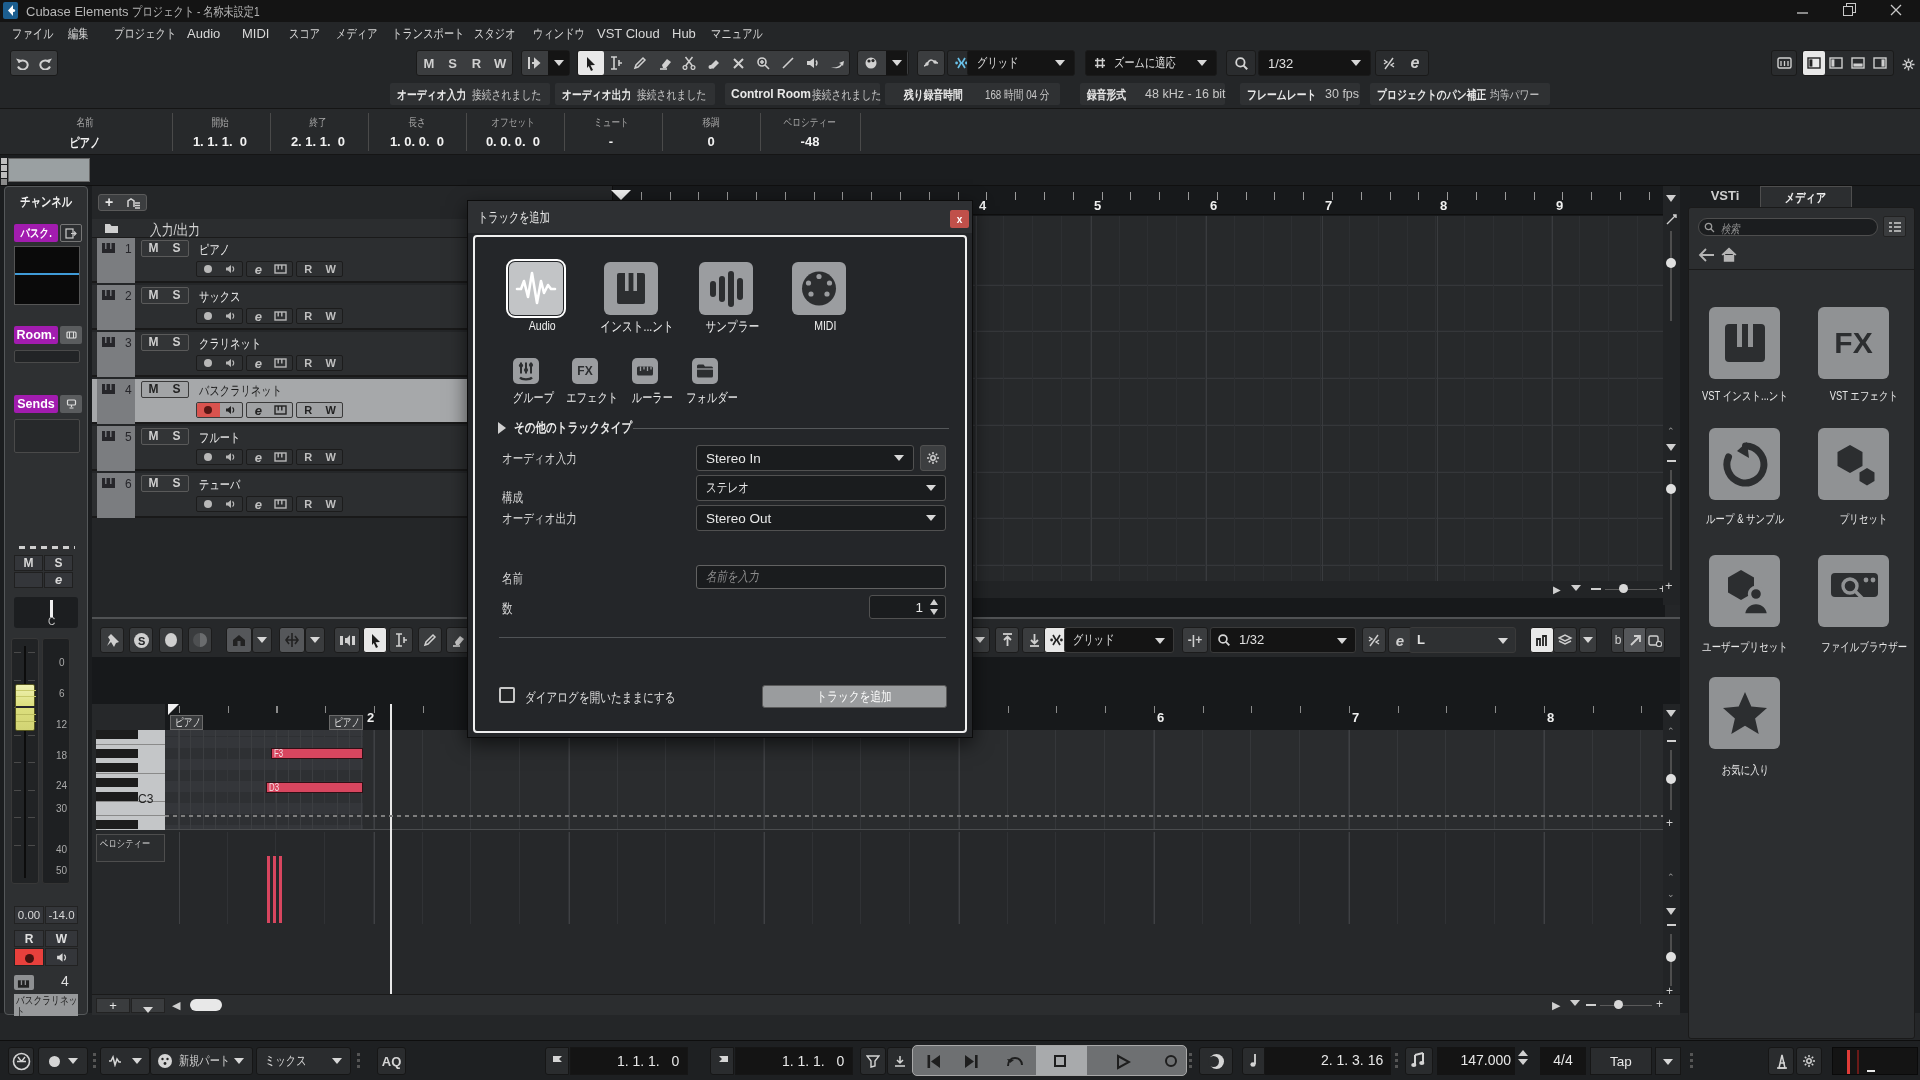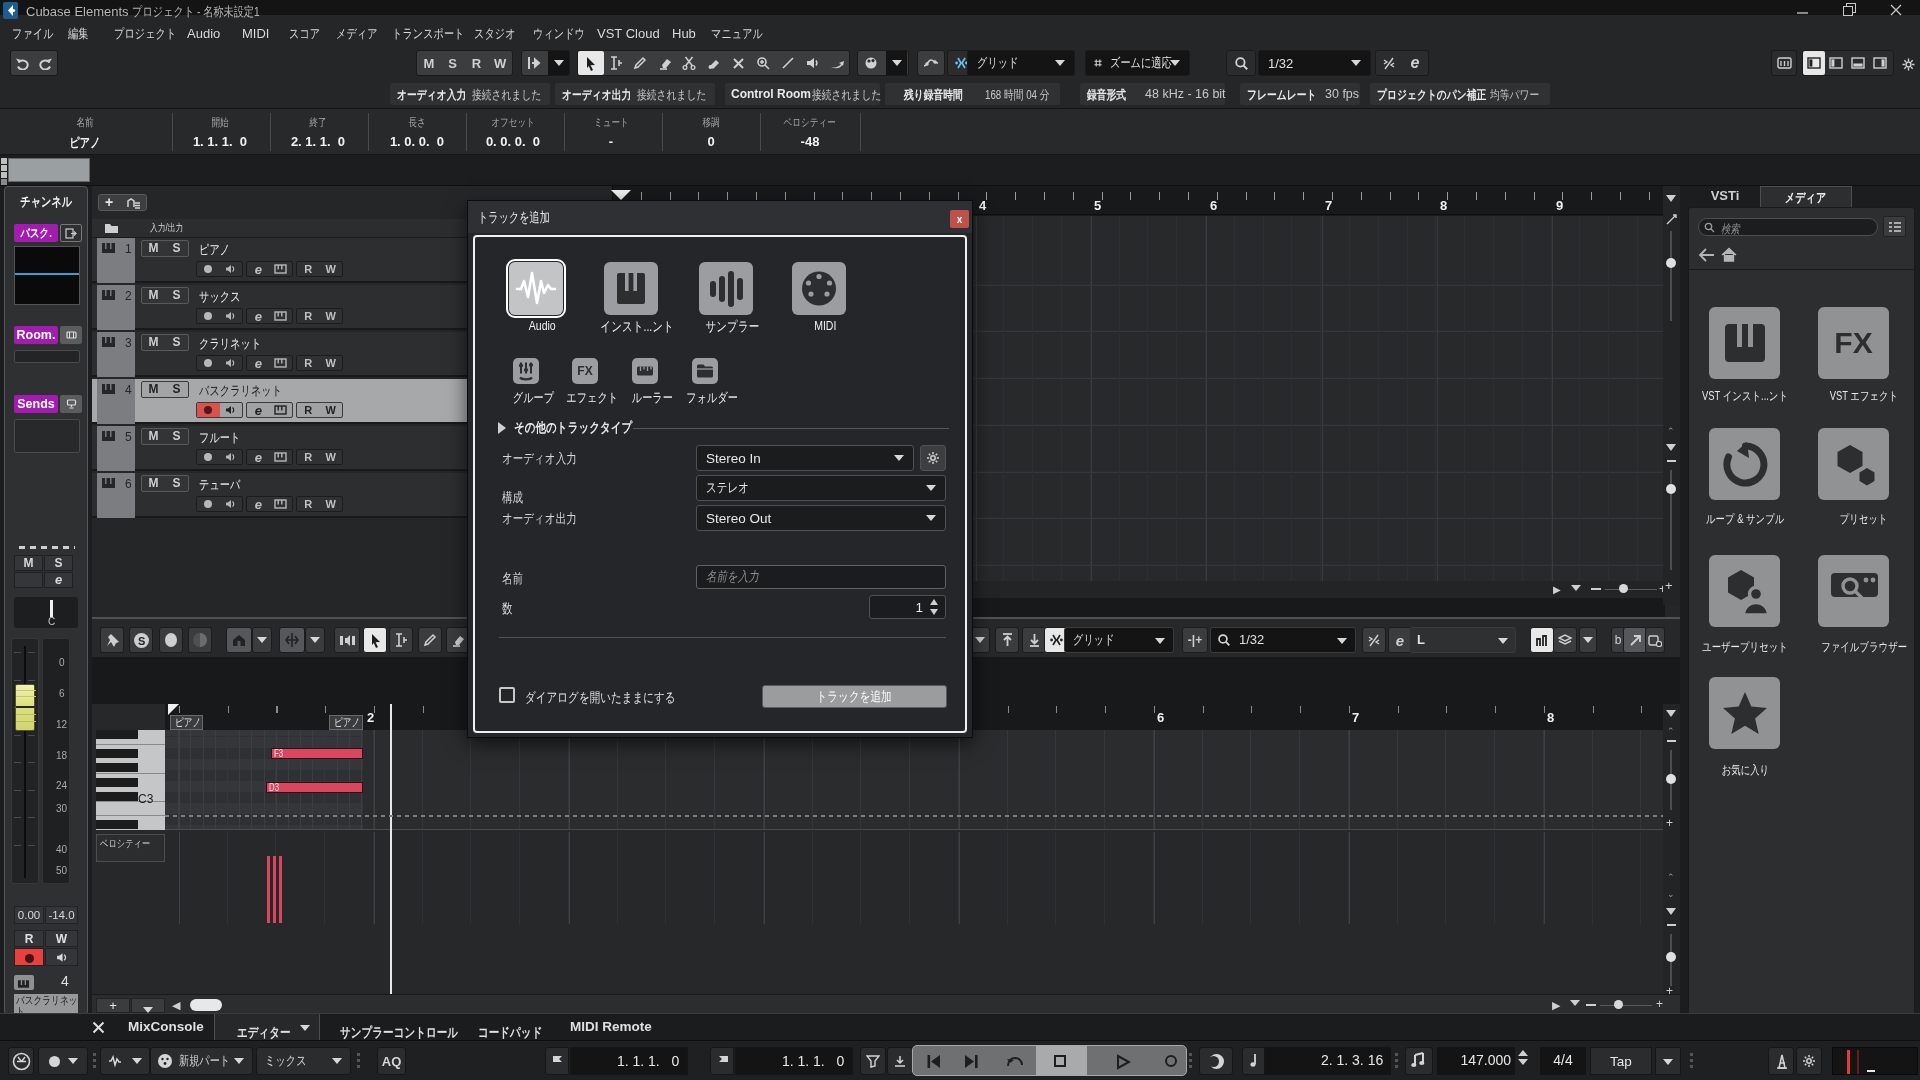--- a/index.html
+++ b/index.html
@@ -1,18 +1,18 @@
 <!DOCTYPE html>
 <html><head><meta charset="utf-8"><style>
 *{margin:0;padding:0;box-sizing:border-box;font-family:"Liberation Sans",sans-serif;}
 html,body{width:1920px;height:1080px;overflow:hidden;background:#1d1f21;}
 .abs{position:absolute;}
 #page{position:relative;width:1920px;height:1080px;background:#242628;}
 
-#titlebar{position:absolute;left:0;top:0;width:1920px;height:15px;background:#141414;}
+#titlebar{position:absolute;left:0;top:0;width:1920px;height:22px;background:#141414;}
 #titlebar .logo{position:absolute;left:3px;top:2px;width:15px;height:17px;background:#1c5e8f;border-radius:2px;}
 #titlebar .title{position:absolute;left:26px;top:3px;font-size:13px;color:#b7b7b7;}
 .j{display:inline-block;transform:scaleX(0.78);transform-origin:0 50%;white-space:nowrap;}
 .jc{display:inline-block;transform:scaleX(0.78);transform-origin:50% 50%;white-space:nowrap;}
 .caret{display:inline-block;width:0;height:0;border-left:5px solid transparent;border-right:5px solid transparent;border-top:6px solid #d8d8d8;}
 
 #menubar{position:absolute;left:0;top:22px;width:1920px;height:23px;background:#242628;color:#d8d8d8;font-size:13px;}
 #menubar span{position:absolute;top:0;height:23px;line-height:23px;}
 #menubar .j{vertical-align:top;}
 
@@ -269,21 +269,21 @@
             <path d="M4 2l3 5-3 5M11 2L8 7l3 5" stroke="#69c0e8" stroke-width="1.7" fill="none"></path>
             <circle cx="2.6" cy="7" r="1.4" fill="#69c0e8"></circle>
             <circle cx="12.4" cy="7" r="1.4" fill="#69c0e8"></circle>
           </svg>
         </div>
   </div>
   <div class="tgroup dark" style="left:967px;width:108px;background:#141414;">
     <span style="color:#e0e0e0;font-size:13px;padding-left:9px;"><span class="j">グリッド</span></span>
         <span class="caret" style="position:absolute;right:9px;"></span>
   </div>
-  <div class="tgroup" style="left:1085px;width:105px;background:#141414;">
+  <div class="tgroup" style="left:1085px;width:132px;background:#141414;">
     <svg width="14" height="14" viewBox="0 0 14 14" style="margin-left:7px;">
           <path d="M4.5 2v10M9.5 2v10M2 4.5h10M2 9.5h10" stroke="#cfcfcf" stroke-width="1.5"></path>
         </svg>
     <span style="color:#e0e0e0;font-size:13px;padding-left:7px;"><span class="j">ズームに適応</span></span>
         <span class="caret" style="position:absolute;right:9px;"></span>
   </div>
   <div class="tgroup" style="left:1226px;width:30px;background:#2a2c2e;">
     <div class="tbtn" style="width:28px;">
           <svg width="15" height="15" viewBox="0 0 15 15">
             <circle cx="6.4" cy="6.4" r="4.2" fill="none" stroke="#d5d5d5" stroke-width="1.8"></circle>
@@ -514,21 +514,21 @@
       <svg style="position:absolute;left:27px;top:2px;" width="16" height="13" viewBox="0 0 16 13">
             <path d="M2 10V4l3-2 3 2v6" fill="none" stroke="#d5d5d5" stroke-width="1.5"></path>
             <path d="M9 6h5M9 8.5h5M9 11h5" stroke="#d5d5d5" stroke-width="1.3"></path>
           </svg>
     </div>
 
     <div class="abs" style="left:0px;top:33px;width:520px;height:19px;background:#2b2d2f;border-bottom:1px solid #1a1a1a;">
       <svg style="position:absolute;left:12px;top:3px;" width="15" height="12" viewBox="0 0 15 12">
             <path d="M1 2h5l1.5 2H14v7H1z" fill="#cfcfcf"></path>
           </svg>
-      <span style="position:absolute;left:58px;top:2px;color:#d5d5d5;font-size:10px;"><span class="j">入力/出力</span></span>
+      <span style="position:absolute;left:58px;top:2px;color:#d5d5d5;font-size:15px;"><span class="j">入力/出力</span></span>
     </div>
 
     <div class="trow" style="top:52px;">
       <div class="tcol"><svg width="15" height="12" viewBox="0 0 15 12" style="margin:4px 0 0 4px;">
               <rect x="1" y="1" width="13" height="10" fill="#26262a"></rect>
               <path d="M4.8 1v6M9.8 1v6" stroke="#7b7d80" stroke-width="1.4"></path>
             </svg><div class="tnum">1</div></div>
       <div class="msgrp">
             <div>M</div>
             <div>S</div>
@@ -1053,38 +1053,20 @@
             <path d="M25 19l8 8" stroke="#2c2e30" stroke-width="0"></path>
           </svg></div>
     <div class="mlabel" style="left:115px;top:431px;"><span class="jc">ファイルブラウザー</span></div>
     <div class="mtile" style="left:20px;top:469px;"><svg style="margin:13px 0 0 11px;" width="50" height="48" viewBox="0 0 50 48">
             <path d="M25 2l6.3 14.6 15.7 1.4-11.9 10.5 3.6 15.5L25 35.8 11.3 44l3.6-15.5L3 18l15.7-1.4z" fill="#2c2e30"></path>
           </svg></div>
     <div class="mlabel" style="left:-4px;top:554px;"><span class="jc">お気に入り</span></div>
   </div>
 </div>
 
-<div id="tabsrow">
-  <svg class="abs" style="left:92px;top:7px;" width="13" height="13">
-        <path d="M1.5 1.5l10 10M11.5 1.5l-10 10" stroke="#e0e0e0" stroke-width="2"></path>
-      </svg>
-  <span style="left:128px;">MixConsole</span>
-  <div class="abs" style="left:214px;top:0;width:106px;height:27px;background:#26282a;border:1px solid #4e4e4e;border-top:none;"></div>
-  <span style="left:237px;">
-        <span class="j">エディター</span>
-      </span>
-  <span class="caret abs" style="left:300px;top:11px;"></span>
-  <span style="left:340px;">
-        <span class="j">サンプラーコントロール</span>
-      </span>
-  <span style="left:478px;">
-        <span class="j">コードパッド</span>
-      </span>
-  <span style="left:570px;">MIDI Remote</span>
-</div>
 <div id="transport">
   <div class="trbtn" style="left:8px;width:26px;">
         <svg width="19" height="19" viewBox="0 0 19 19">
           <circle cx="9.5" cy="9.5" r="8" fill="none" stroke="#d5d5d5" stroke-width="1.6"></circle>
           <path d="M9.5 9.5L6 5M5 9.5h9M9.5 9.5L13 5" stroke="#d5d5d5" stroke-width="1.4"></path>
         </svg>
       </div>
   <div class="trbtn" style="left:38px;width:50px;">
         <div style="width:11px;height:11px;border-radius:50%;background:#d5d5d5;margin-right:8px;"></div>
         <span class="caret"></span>

